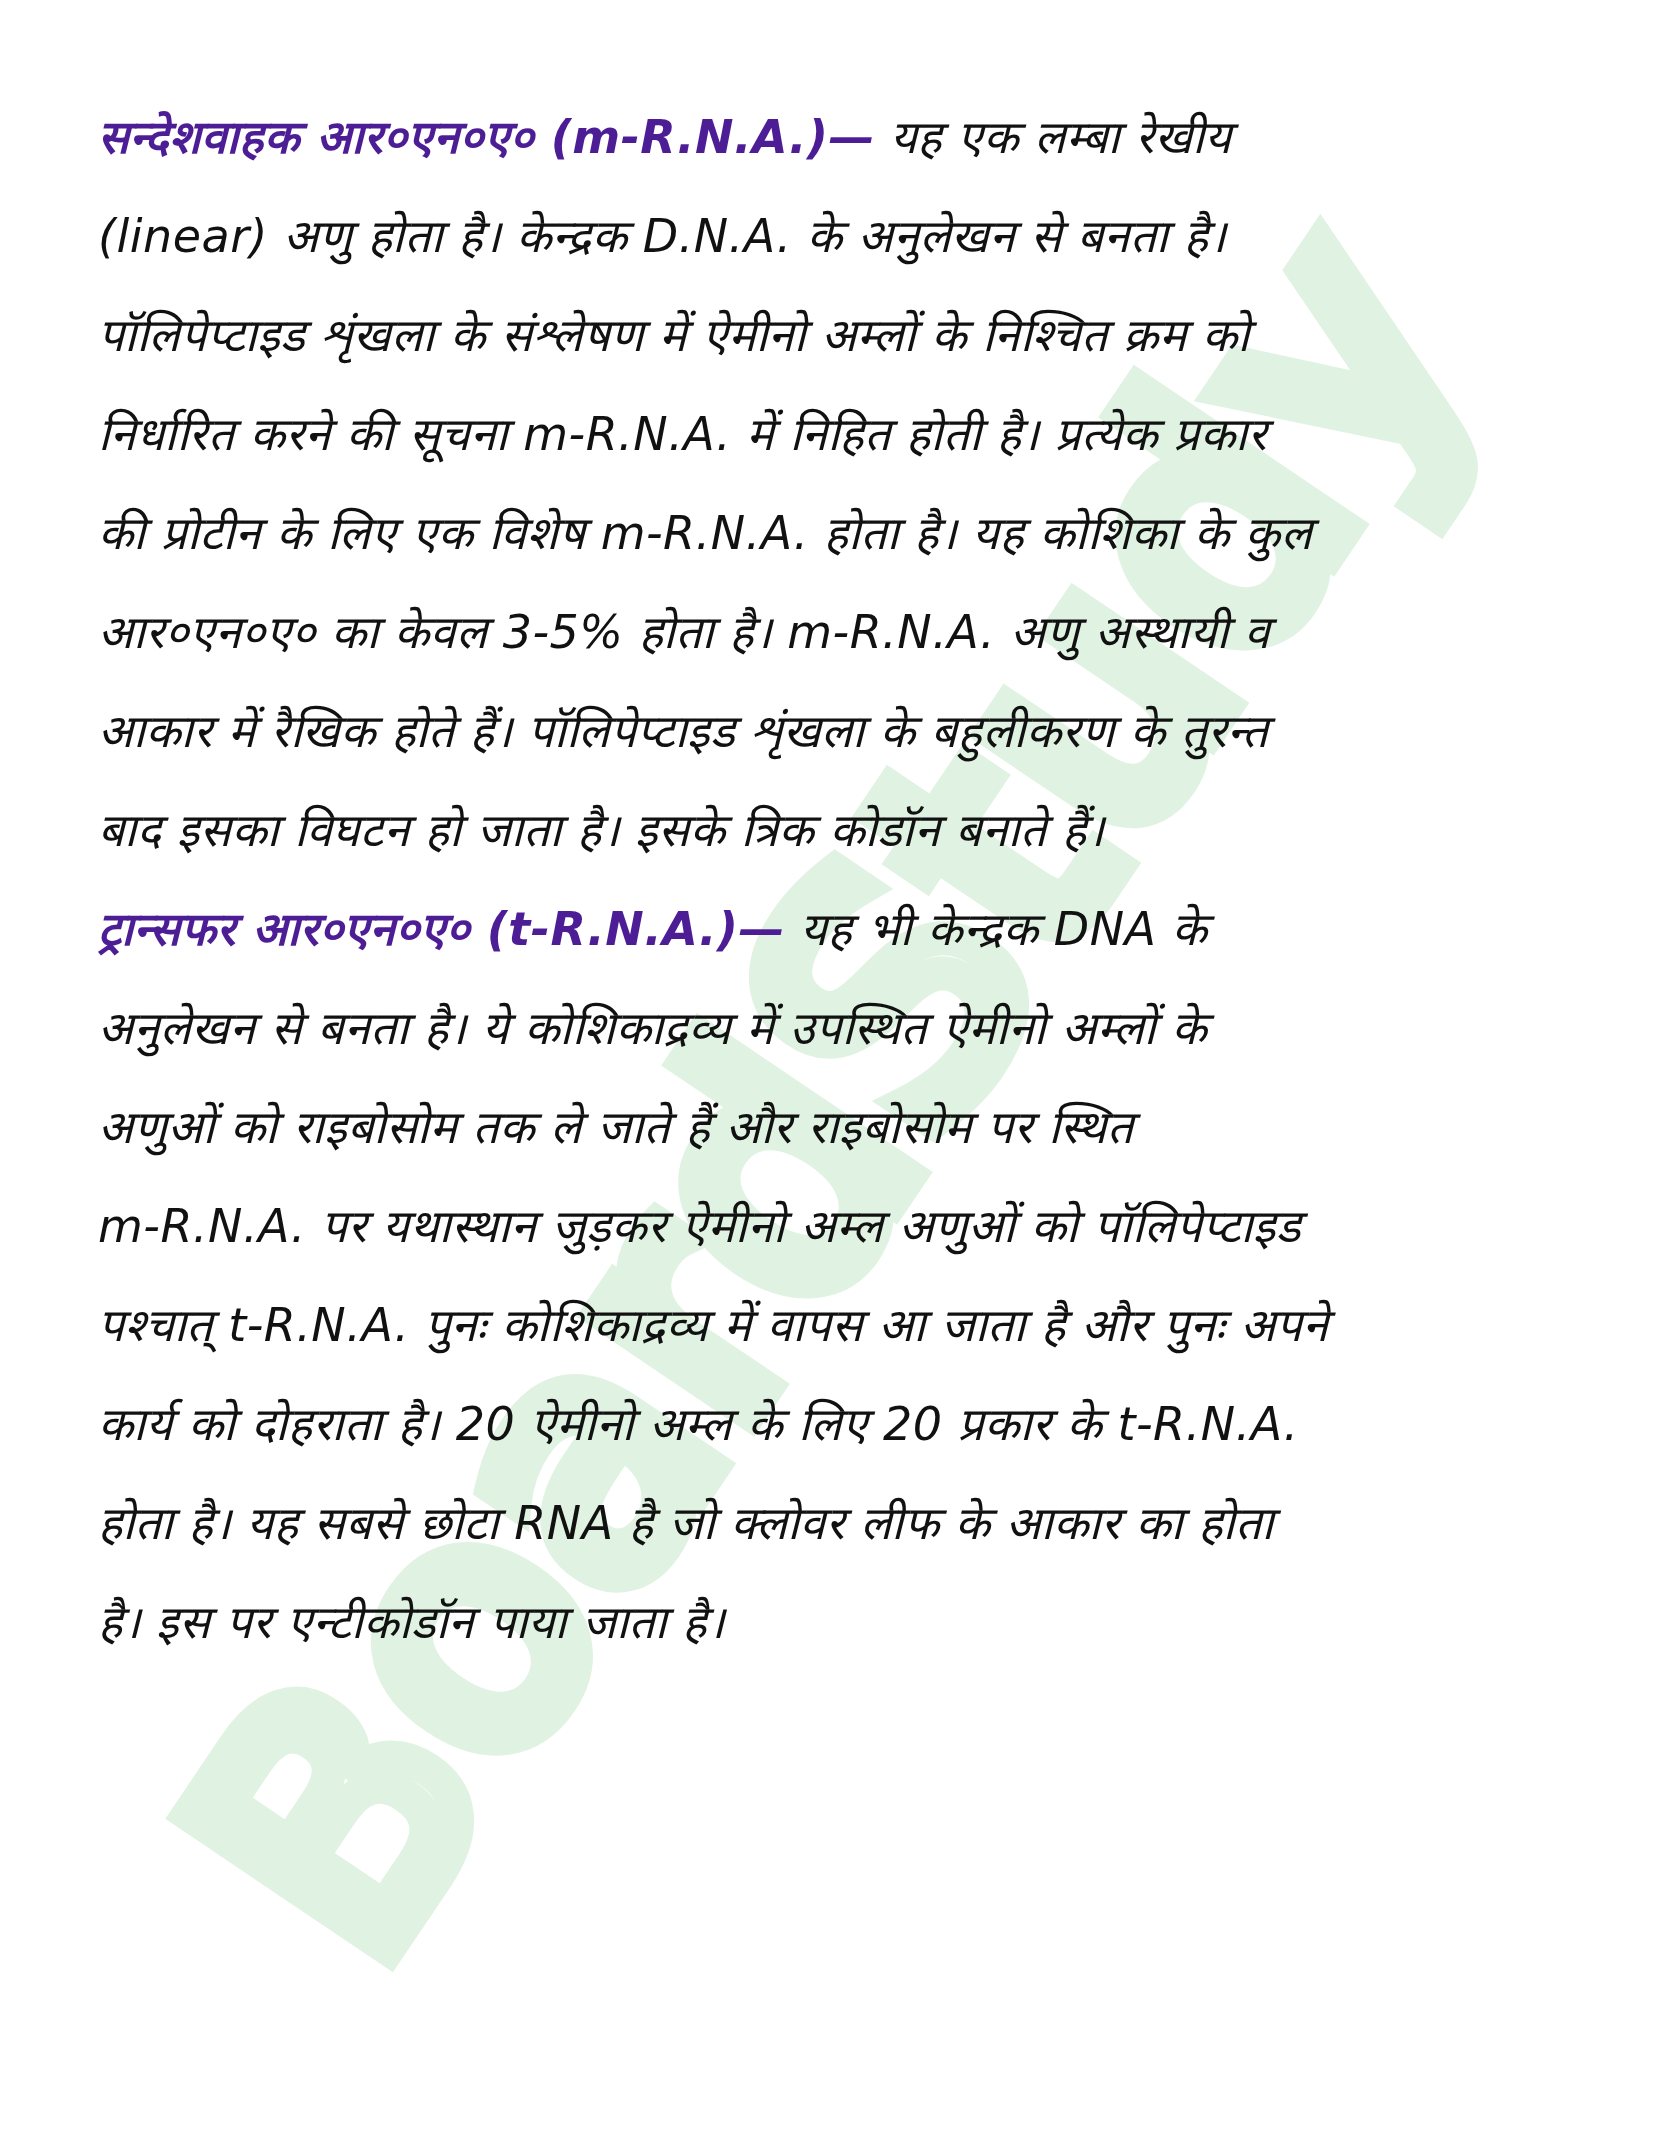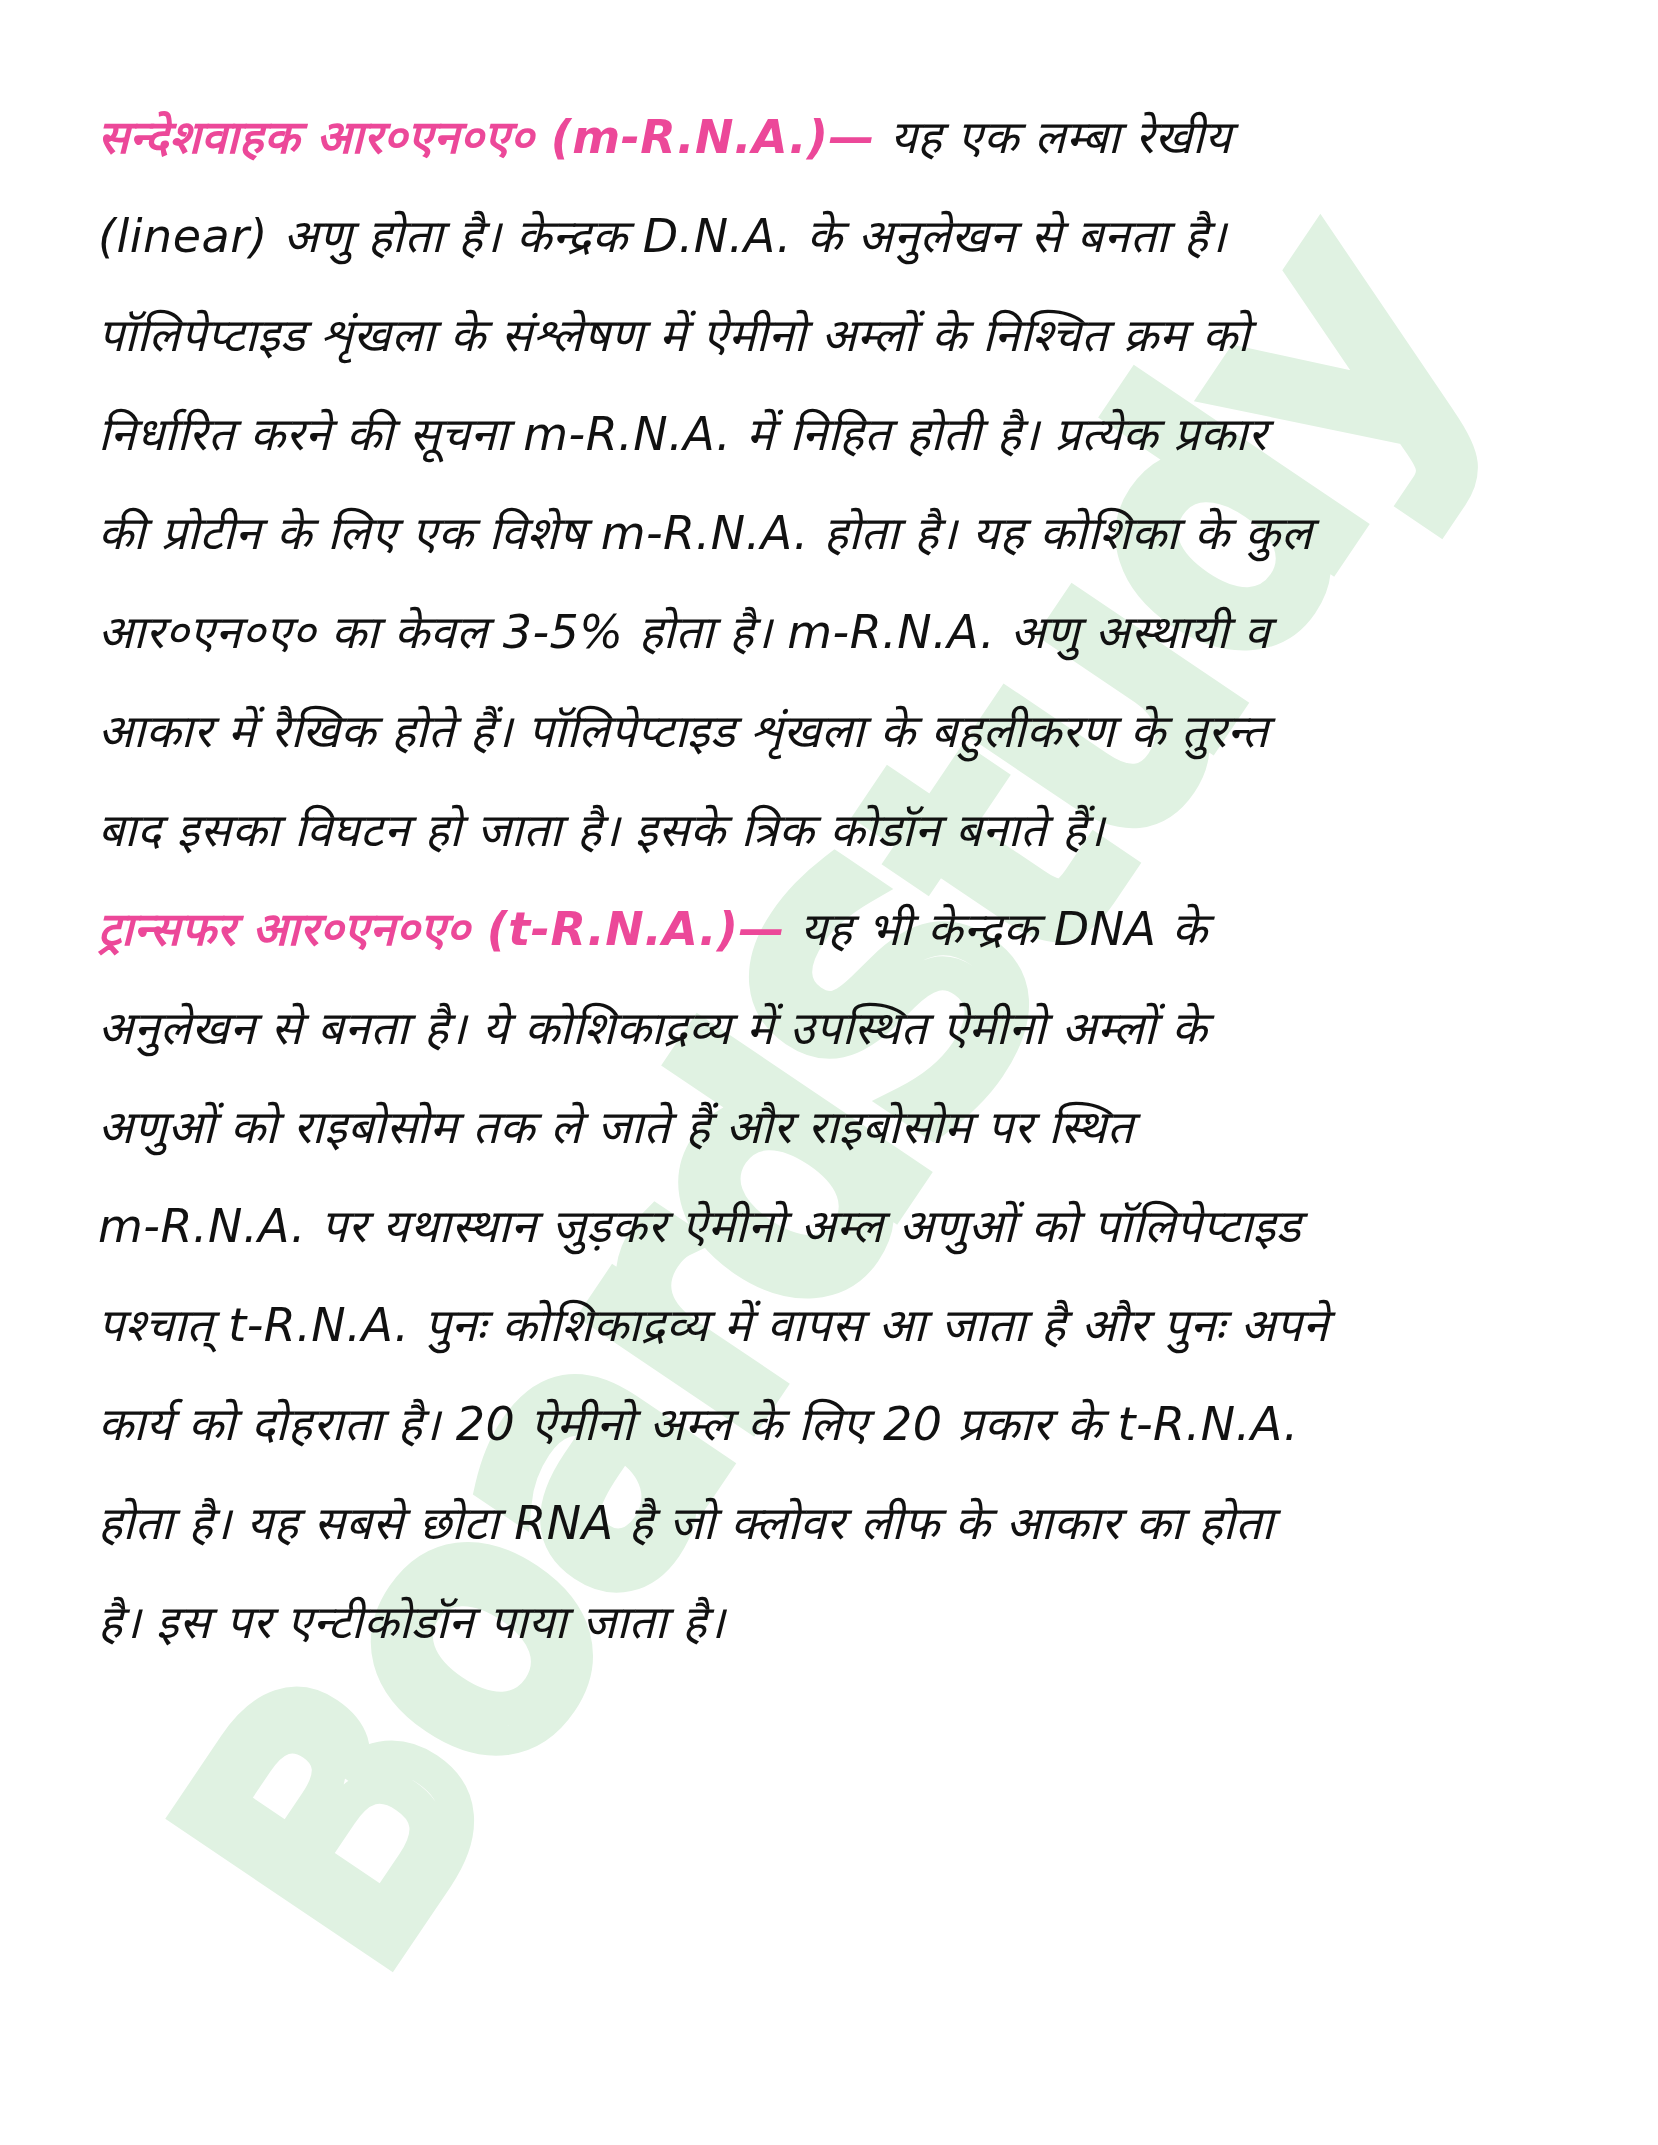--- a/index.html
+++ b/index.html
@@ -47,21 +47,21 @@
     display: block;
     height: 99px;
     line-height: 74px;
     font-size: 46px;
     font-style: italic;
     color: #111111;
     white-space: nowrap;
     letter-spacing: 0.5px;
   }
   .heading {
-    color: #ec4899;
+    color: #4c1d95;
     font-weight: bold;
   }
 </style>
 </head>
 <body>
 
 <div class="watermark">BoardStudy</div>
 
 <main class="page">
 

